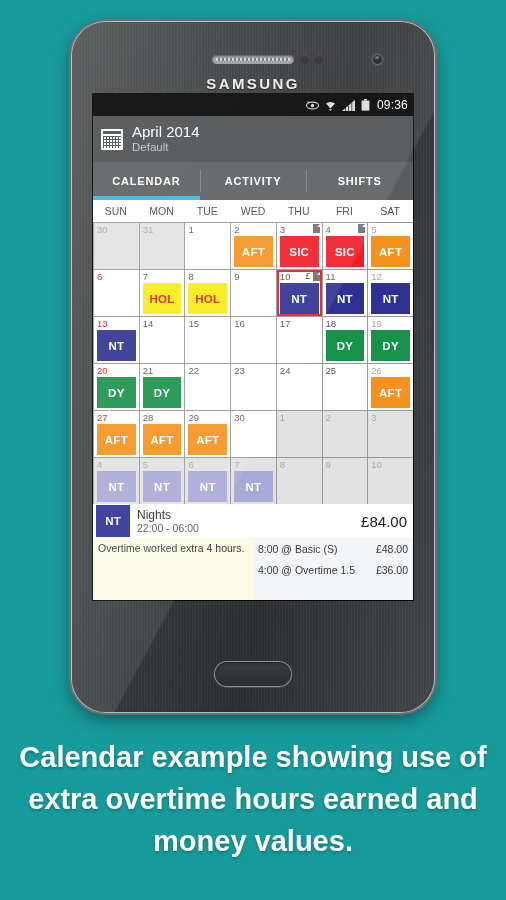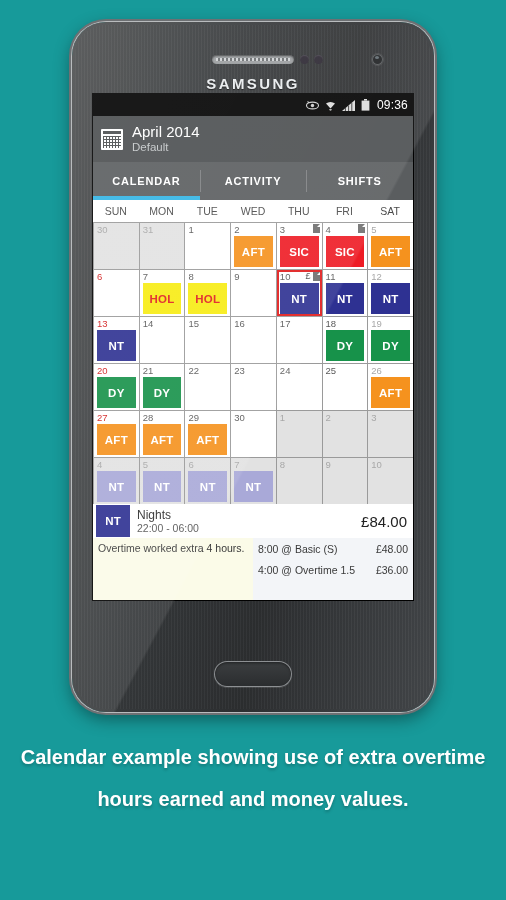--- a/index.html
+++ b/index.html
@@ -146,21 +146,21 @@
   #dtotal{ font-size:15px; color:#222; }
   #drow2{ display:flex; height:100px; }
   #dnote{ width:50%; background:#fbfbe8; font-size:10.5px; color:#3a3a3a; padding:4px 5px; line-height:13px; }
   #dpay{ width:50%; background:#f3f5f8; padding:5px 5px 0 5px; }
   .payline{ display:flex; justify-content:space-between; font-size:10.5px; color:#3a3a3a;
             line-height:13px; margin-bottom:8px; }
 
   
   #caption{
     position:absolute; left:0; right:0; top:736px; text-align:center;
-    color:#fff; font-size:20px; font-weight:bold; line-height:42px;
+    color:#fff; font-size:29px; font-weight:bold; line-height:42px;
     text-shadow:0 2px 3px rgba(0,0,0,.22); padding:0 8px;
   }
 </style>
 </head>
 <body style="background: rgb(23, 154, 154);">
 
 <div id="phone">
   <div id="speaker"></div>
   <div class="sensor" id="sensor1"></div>
   <div class="sensor" id="sensor2"></div>

